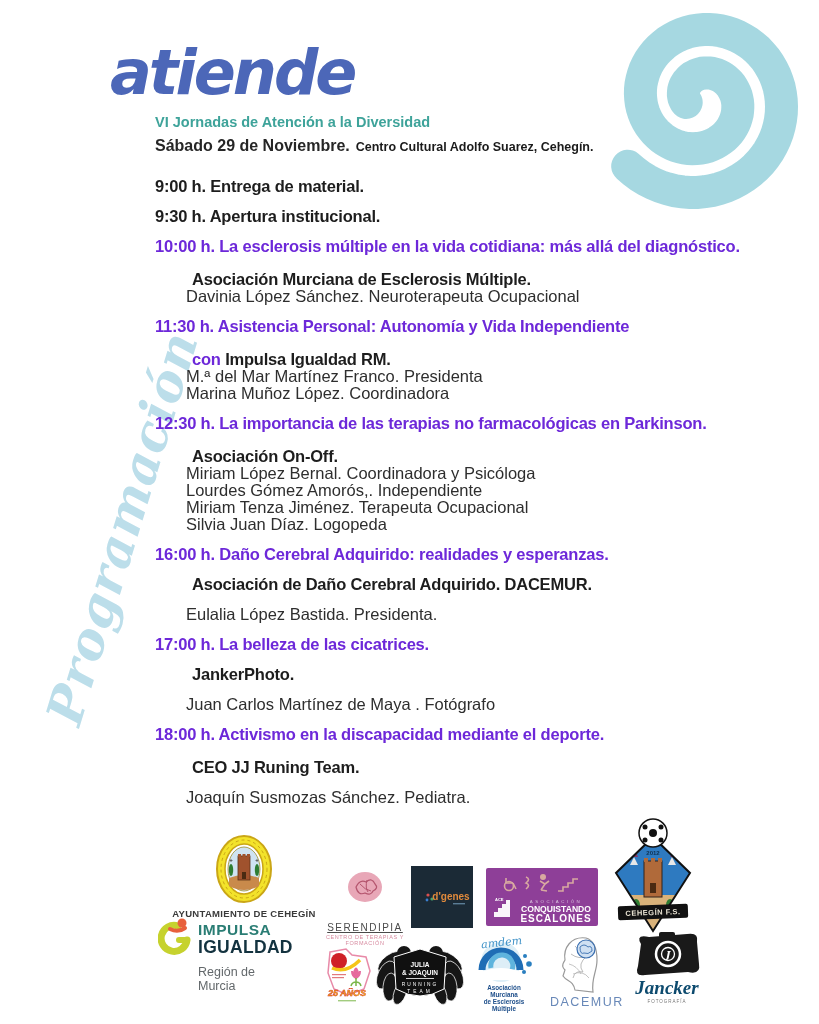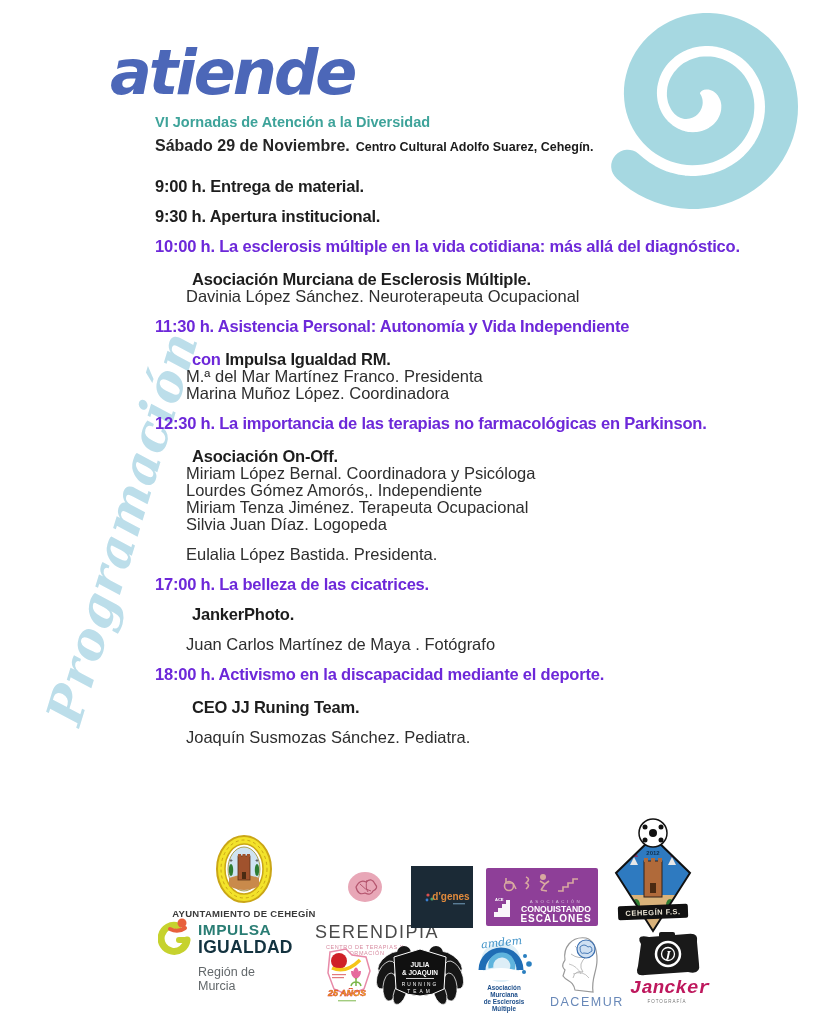--- a/index.html
+++ b/index.html
@@ -28,39 +28,39 @@
   .seg-b{color:#1d1d1d;font-weight:bold;}
   .seg-u{color:#6d28d9;font-weight:bold;}
   .seg-t{color:#2b9cab;font-weight:bold;}
   .seg-o{color:#1d1d1d;font-weight:bold;}
   .seg-p{color:#2e2e2e;font-weight:normal;letter-spacing:0;}
   
   .logo{position:absolute;text-align:center;}
   .ayto{left:170px;top:834px;width:148px;}
   .ayto .lbl{font-size:9.5px;font-weight:bold;color:#3a3a3a;letter-spacing:0.3px;margin-top:2px;}
   .seren{left:315px;top:870px;width:100px;}
-  .seren .nm{font-size:18px;color:#4a4a4a;letter-spacing:1.5px;margin-top:18px;}
+  .seren .nm{font-size:10px;color:#4a4a4a;letter-spacing:1.5px;margin-top:18px;text-decoration:underline;}
   .seren .sub{font-size:5.5px;color:#d78ba0;letter-spacing:0.6px;margin-top:1px;}
   .dgenes{left:411px;top:866px;}
   .escal{left:486px;top:868px;}
   .cfs{left:608px;top:813px;}
   .impulsa{left:158px;top:916px;width:135px;text-align:left;}
   .impulsa .row{display:flex;align-items:center;}
   .impulsa .t1{font-size:15.5px;font-weight:bold;color:#2a7d74;letter-spacing:0.5px;line-height:16px;}
   .impulsa .t2{font-size:17.5px;font-weight:bold;color:#13323f;letter-spacing:0.3px;line-height:18px;}
   .impulsa .t3{font-size:12.5px;color:#63686b;margin:3px 0 0 40px;}
   .anios{left:320px;top:944px;}
   .jjt{left:374px;top:941px;}
   .amdem{left:474px;top:934px;width:60px;}
   .amdem .l{font-size:6.3px;font-weight:bold;color:#1d4e8a;line-height:7px;}
   .dace{left:550px;top:934px;width:60px;}
   .dace .lbl{font-size:12.5px;color:#6888b8;letter-spacing:1.5px;margin-top:1px;}
   .janck{left:630px;top:930px;width:74px;}
-  .janck .scr{font-family:Liberation Mono, monospace;font-style:italic;font-weight:bold;
-              font-size:19px;color:#be185d;line-height:20px;}
+  .janck .scr{font-family:Liberation Serif, serif;font-style:italic;font-weight:bold;
+              font-size:19px;color:#0c4a6e;line-height:20px;}
   .janck .sub{font-size:4.5px;color:#777;letter-spacing:1px;margin-top:1px;}
 </style>
 </head>
 <body>
 
 <div class="page">
 
   <svg class="swirl" width="232" height="240">
     <path id="swirlPath" fill="none" stroke="#a6d8e1" stroke-width="33" stroke-linecap="round" d="M37.7,184.2 L43.6,189.3 L49.9,194.0 L56.5,198.1 L63.3,201.6 L70.4,204.6 L77.6,206.9 L85.0,208.7 L92.4,209.9 L99.9,210.4 L107.3,210.4 L114.7,209.7 L121.9,208.5 L129.0,206.7 L135.9,204.4 L142.5,201.5 L148.8,198.1 L154.8,194.3 L160.4,190.0 L165.7,185.3 L170.5,180.3 L174.8,174.9 L178.7,169.2 L182.1,163.2 L185.0,157.0 L187.4,150.7 L189.2,144.2 L190.5,137.7 L191.3,131.1 L191.5,124.5 L191.2,118.0 L190.4,111.6 L189.1,105.2 L187.2,99.1 L185.0,93.2 L182.2,87.5 L179.0,82.1 L175.5,76.9 L171.5,72.2 L167.3,67.8 L162.7,63.8 L157.8,60.2 L152.7,57.0 L147.4,54.3 L142.0,52.0 L136.4,50.1 L130.7,48.8 L125.0,47.9 L119.3,47.5 L113.6,47.5 L108.0,48.0 L102.4,49.0 L97.0,50.3 L91.8,52.1 L86.8,54.3 L82.0,56.9 L77.5,59.8 L73.3,63.1 L69.4,66.6 L65.8,70.4 L62.5,74.5 L59.6,78.8 L57.1,83.2 L55.0,87.8 L53.3,92.6 L52.0,97.4 L51.0,102.2 L50.5,107.1 L50.4,111.9 L50.7,116.7 L51.3,121.4 L52.3,126.0 L53.7,130.5 L55.4,134.8 L57.4,138.9 L59.8,142.8 L62.4,146.4 L65.3,149.8 L68.4,152.9 L71.7,155.7 L75.2,158.3 L78.9,160.5 L82.7,162.3 L86.6,163.9 L90.5,165.1 L94.5,166.0 L98.5,166.5 L102.5,166.7 L106.5,166.6 L110.4,166.2 L114.2,165.4 L117.8,164.4 L121.4,163.1 L124.8,161.5 L128.0,159.6 L131.0,157.6 L133.8,155.3 L136.4,152.8 L138.7,150.2 L140.8,147.4 L142.6,144.5 L144.1,141.5 L145.4,138.4 L146.4,135.3 L147.2,132.1 L147.6,129.0 L147.8,125.8 L147.8,122.7 L147.5,119.6 L146.9,116.6 L146.2,113.8 L145.1,111.0 L143.9,108.4 L142.5,105.9 L141.0,103.5 L139.2,101.4 L137.3,99.4 L135.3,97.7 L133.2,96.1 L131.0,94.7 L128.7,93.6 L126.4,92.6 L124.1,91.9 L121.7,91.3 L119.4,91.0 L117.0,90.9 L114.8,91.0 L112.5,91.2 L110.4,91.7 L108.3,92.3 L106.3,93.1 L104.5,94.0 L102.7,95.0 L101.1,96.2 L99.7,97.5 L98.4,98.9 L97.2,100.3 L96.2,101.8 L95.3,103.4 L94.6,104.9 L94.1,106.5 L93.7,108.1 L93.5,109.7 L93.4,111.3 L93.4,112.8 L93.6,114.3 L93.9,115.7 L94.4,117.0 L94.9,118.2 L95.5,119.4 L96.2,120.4"></path>
   </svg>
@@ -82,20 +82,22 @@
       <div class="line ind0"><span class="seg-u">11:30 h. Asistencia Personal: Autonomía y Vida Independiente</span></div>
       <div class="line ind1"><span class="seg-u">con </span><span class="seg-o">Impulsa Igualdad RM.</span></div>
       <div class="line ind2"><span class="seg-p">M.ª del Mar Martínez Franco. Presidenta</span></div>
       <div class="line ind2"><span class="seg-p">Marina Muñoz López. Coordinadora</span></div>
       <div class="line ind0"><span class="seg-u">12:30 h. La importancia de las terapias no farmacológicas en Parkinson.</span></div>
       <div class="line ind1"><span class="seg-o">Asociación On-Off.</span></div>
       <div class="line ind2"><span class="seg-p">Miriam López Bernal. Coordinadora y Psicóloga</span></div>
       <div class="line ind2"><span class="seg-p">Lourdes Gómez Amorós,. Independiente</span></div>
       <div class="line ind2"><span class="seg-p">Miriam Tenza Jiménez. Terapeuta Ocupacional</span></div>
       <div class="line ind2"><span class="seg-p">Silvia Juan Díaz. Logopeda</span></div>
+      <div class="line ind0"><span class="seg-u">16:00 h. Daño Cerebral Adquirido: realidades y esperanzas.</span></div>
+      <div class="line ind1 sp"><span class="seg-o">Asociación de Daño Cerebral Adquirido. DACEMUR.</span></div>
       <div class="line ind2 sp"><span class="seg-p">Eulalia López Bastida. Presidenta.</span></div>
       <div class="line ind0"><span class="seg-u">17:00 h. La belleza de las cicatrices.</span></div>
       <div class="line ind1 sp"><span class="seg-o">JankerPhoto.</span></div>
       <div class="line ind2 sp"><span class="seg-p">Juan Carlos Martínez de Maya . Fotógrafo</span></div>
       <div class="line ind0"><span class="seg-u">18:00 h. Activismo en la discapacidad mediante el deporte.</span></div>
       <div class="line ind1"><span class="seg-o">CEO JJ Runing Team.</span></div>
       <div class="line ind2 sp"><span class="seg-p">Joaquín Susmozas Sánchez. Pediatra.</span></div>
     </div>
 
   <div class="logo ayto">

